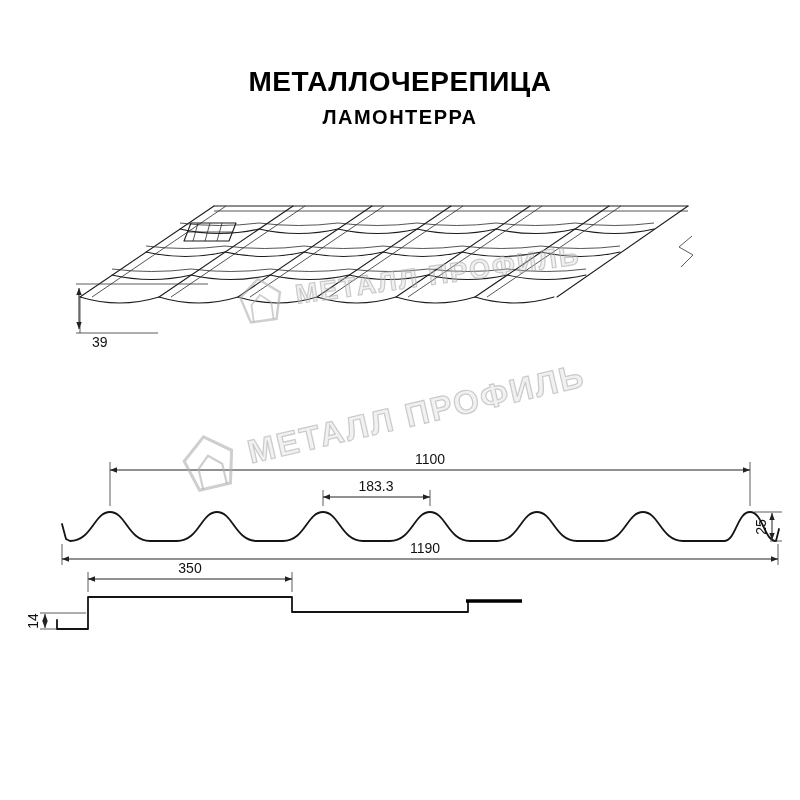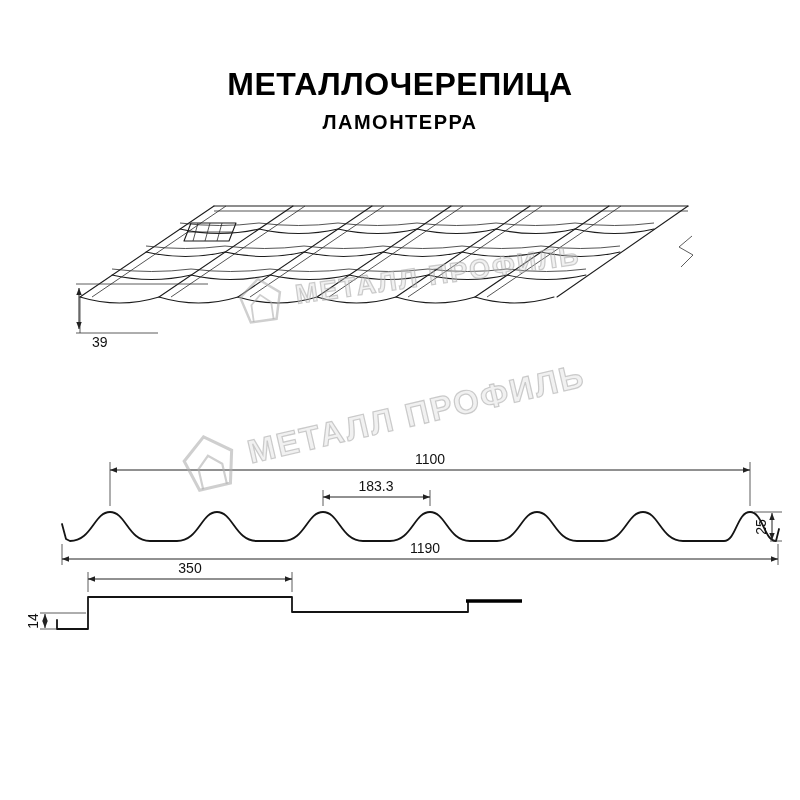--- a/index.html
+++ b/index.html
@@ -4,21 +4,21 @@
 <style>
   html, body { margin:0; padding:0; }
   body {
     width:800px; height:800px;
     background:#ffffff;
     font-family:"Liberation Sans", sans-serif;
     position:relative;
     overflow:hidden;
   }
   .header { position:absolute; top:66px; left:0; width:800px; text-align:center; z-index:3; }
-  .title { font-size:32px; font-weight:800; margin:0; letter-spacing:0.5px; color:#000; }
+  .title { font-size:28px; font-weight:800; margin:0; letter-spacing:0.5px; color:#000; }
   .subtitle { font-size:20px; font-weight:600; margin:8px 0 0 0; letter-spacing:1.5px; color:#000; }
 
   .drawing { position:absolute; left:0; top:0; z-index:1; }
 
   .watermark { position:absolute; display:flex; align-items:center; gap:12px; z-index:2; pointer-events:none; }
   .wm-text {
     font-weight:700; white-space:nowrap;
     color:rgba(205,205,205,0.28);
     -webkit-text-stroke:1.2px rgba(172,172,172,0.6);
     letter-spacing:2px;

